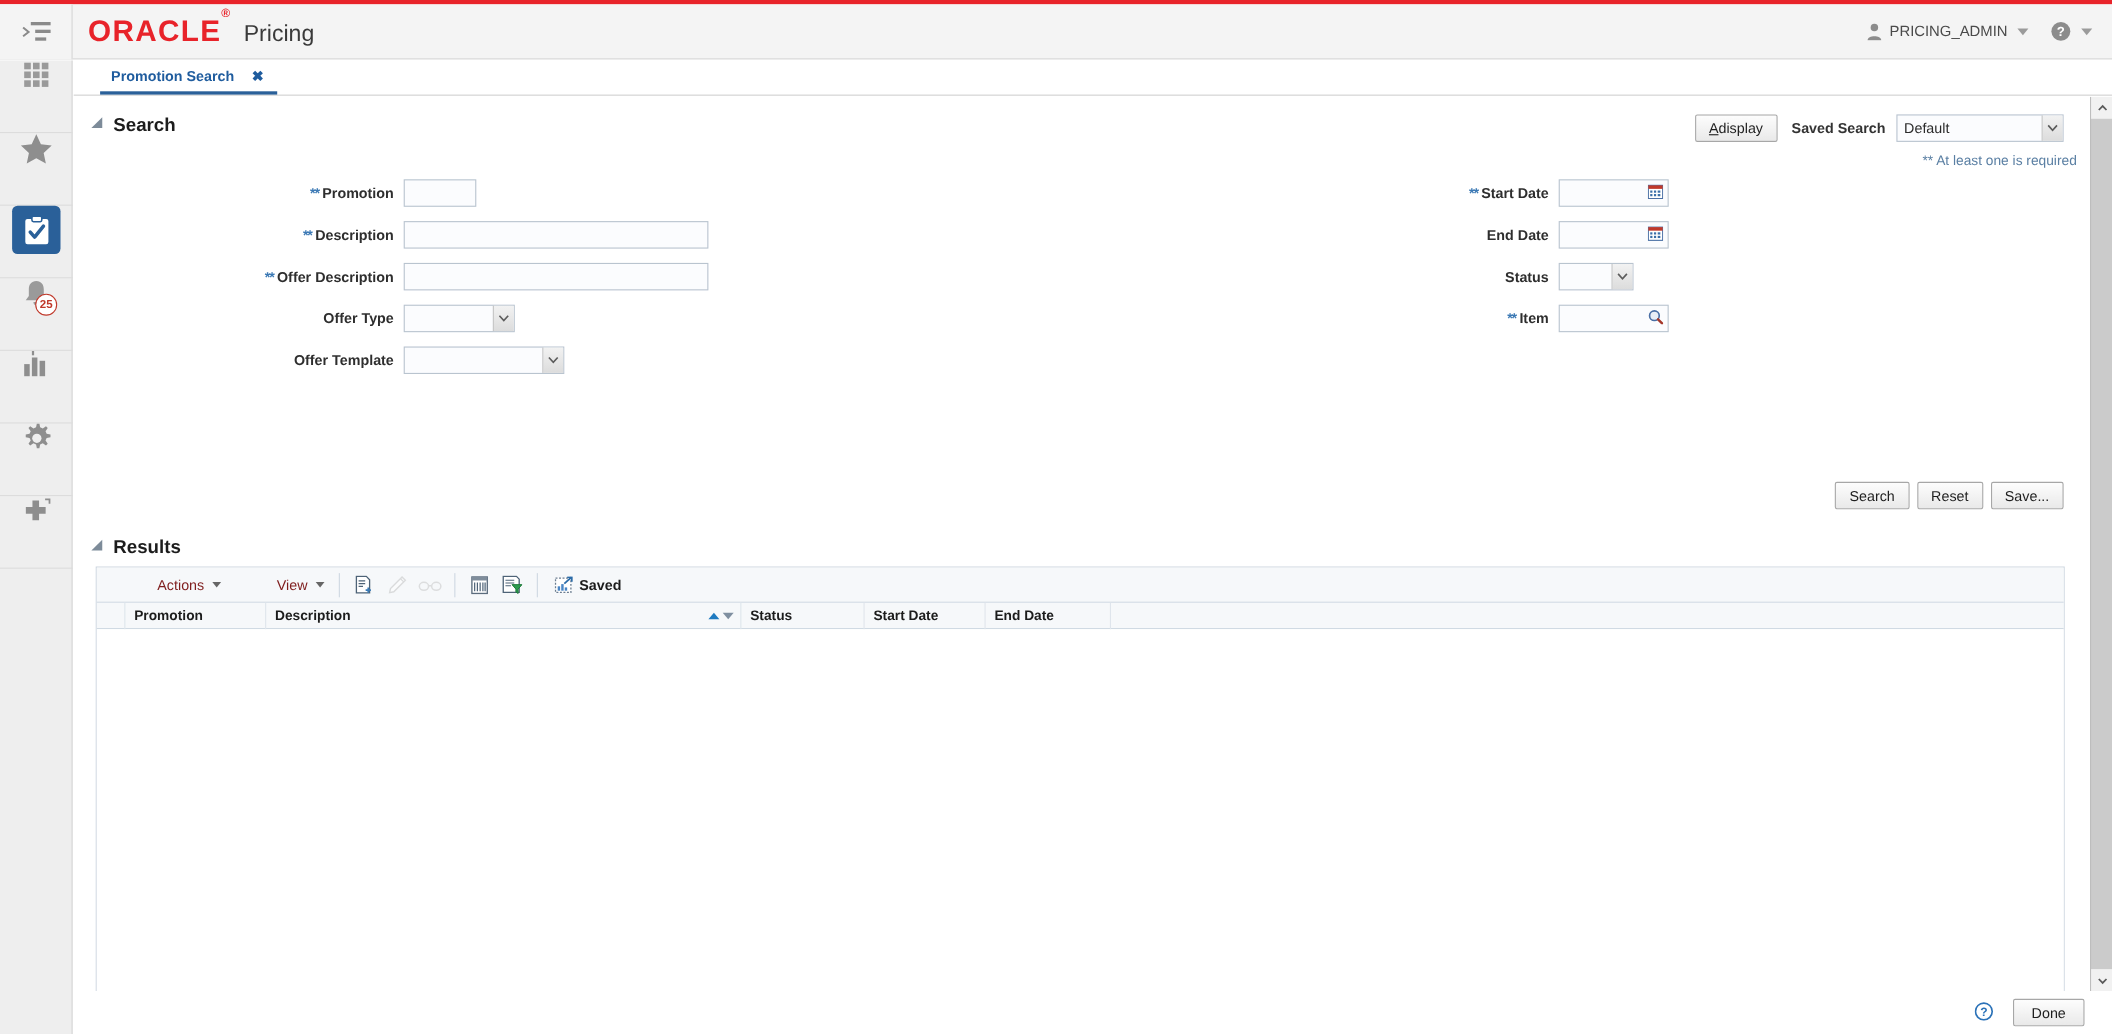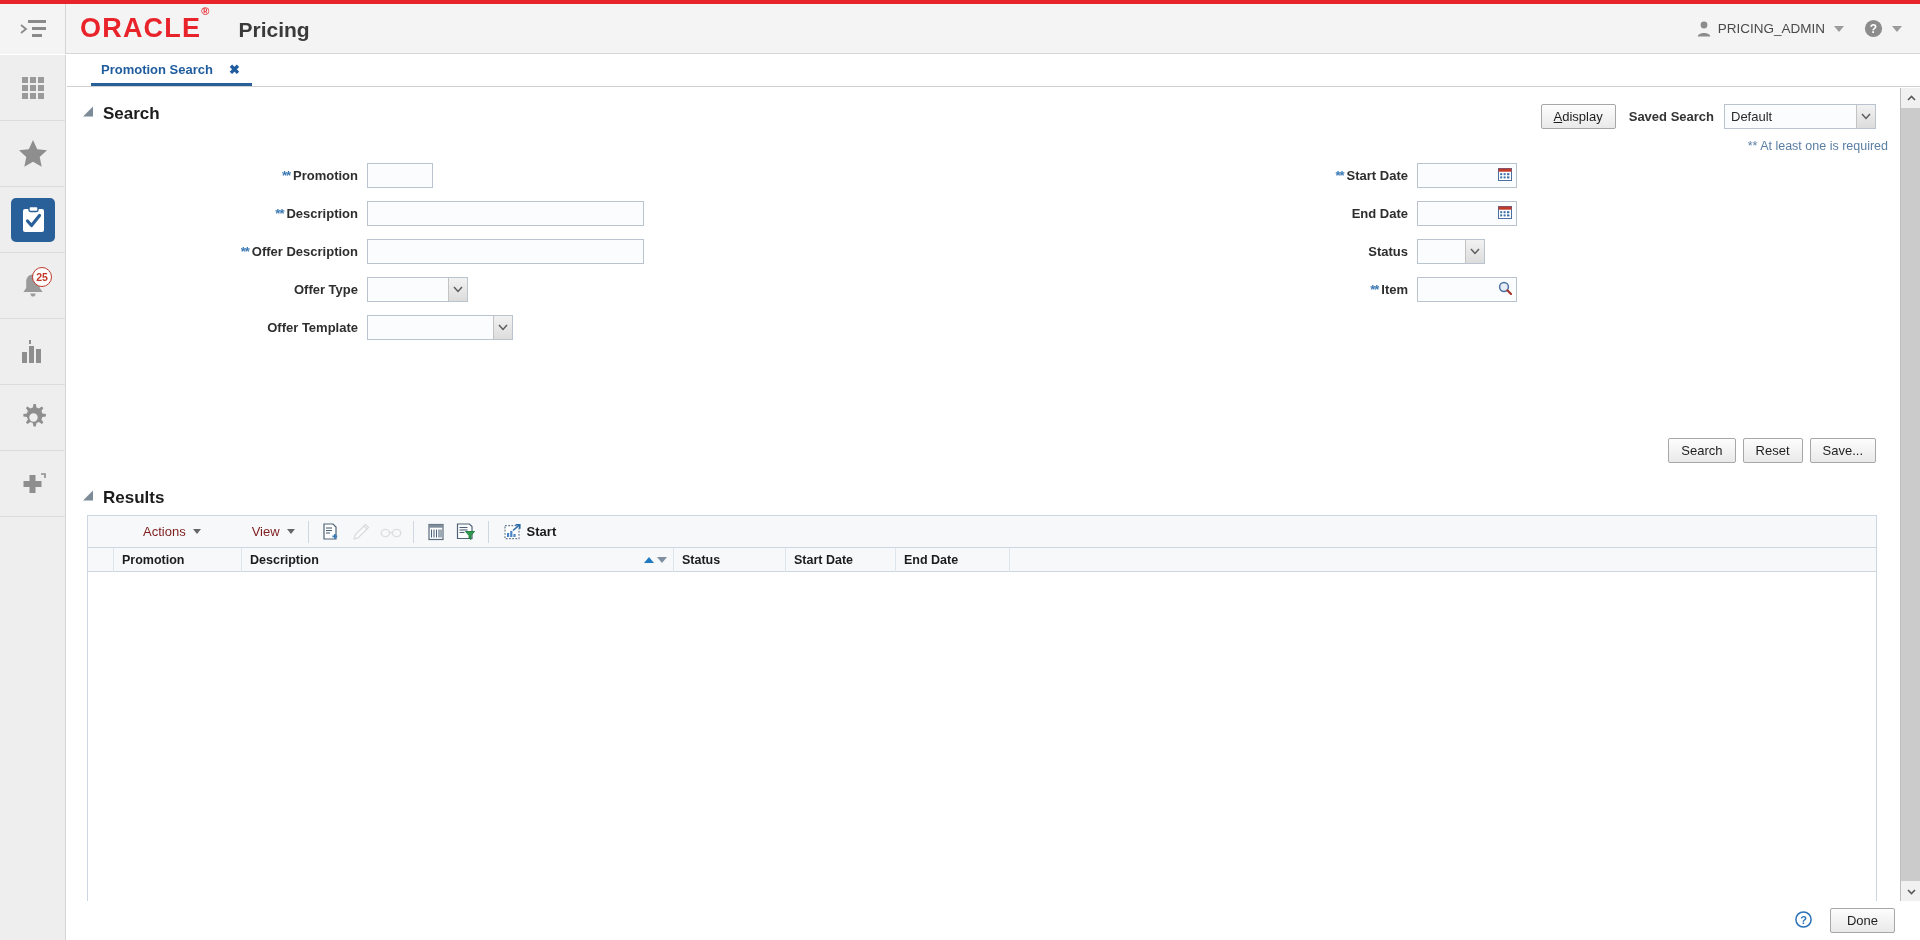--- a/index.html
+++ b/index.html
@@ -33,36 +33,36 @@
   .ham-glyph i.l3 { left: 12px; top: 14px; width: 10px; height: 3px; }
   .ham-arrow { position: absolute; left: 0; top: 4px; width: 9px; height: 10px; }
 
   .brand { display: flex; align-items: baseline; margin-left: 14px; }
   .oracle-logo {
     font-family: "Liberation Sans", sans-serif;
     font-size: 27px; font-weight: bold; letter-spacing: 1.2px;
     color: #e8232a; line-height: 1; position: relative;
   }
   .oracle-logo sup { font-size: 11px; top: -12px; position: relative; }
-  .app-name { margin-left: 28px; font-size: 21px; color: #3a3a3a; font-weight: bold; }
+  .app-name { margin-left: 11px; font-size: 21px; color: #3a3a3a; font-weight: normal; }
 
   .header-right { margin-left: auto; display: flex; align-items: center; padding-right: 18px; }
   .user-chip { display: flex; align-items: center; cursor: pointer; color: #4a4a4a; font-size: 13.5px; }
   .user-icon { width: 14px; height: 16px; margin-right: 7px; }
   .caret-dn { width: 0; height: 0; border-left: 5px solid transparent; border-right: 5px solid transparent;
               border-top: 6px solid #9b9b9b; margin-left: 9px; }
   .help-chip { display: flex; align-items: center; margin-left: 20px; cursor: pointer; }
 
   
   .rail {
     position: absolute; top: 55px; left: 0; width: 66px; height: 885px;
     background: #eeeeee; border-right: 1px solid #d5d5d5;
   }
   .rail-item {
-    width: 66px; height: 66px; display: flex; align-items: center; justify-content: center;
+    width: 66px; height: 66px; display: flex; align-items: flex-start; justify-content: center;
     border-bottom: 1px solid #dcdcdc; position: relative; cursor: pointer;
   }
   .rail-active { width: 44px; height: 44px; background: #2a6099; border-radius: 5px;
                  display: flex; align-items: center; justify-content: center; }
   .badge {
     position: absolute; right: 14px; top: 14px; min-width: 20px; height: 20px;
     border-radius: 50%; background: #ffffff; border: 1.6px solid #c0392b; color: #c0392b;
     font-size: 10.5px; font-weight: bold; display: flex; align-items: center; justify-content: center;
     padding: 0 2px;
   }
@@ -524,21 +524,21 @@
           <svg width="17" height="16" viewBox="0 0 17 16">
             <rect x="1" y="1.6" width="14" height="13" fill="#ffffff" stroke="#6b7d90" stroke-width="1.2" stroke-dasharray="1.8 1.4"></rect>
             <g fill="#4a86c5">
                 <rect x="3" y="9" width="2.2" height="4"></rect>
                 <rect x="6.2" y="7" width="2.2" height="6"></rect>
                 <rect x="9.4" y="10" width="2.2" height="3"></rect>
               </g>
             <path d="M9 6.5 L15.5 0.8" stroke="#2c6ca8" stroke-width="1.6"></path>
             <path d="M11.6 0.6 h4.2 v4.2" fill="none" stroke="#2c6ca8" stroke-width="1.6"></path>
           </svg>
-          <span>Start</span>
+          <span>Saved</span>
         </span>
       </div>
 
       <div class="thead">
         <span class="th" style="width:26px"></span>
         <span class="th" style="width:128px">Promotion</span>
         <span class="th" style="width:432px">
           <span>Description</span>
           <span class="sorter">
             <span class="tri-up"></span>

